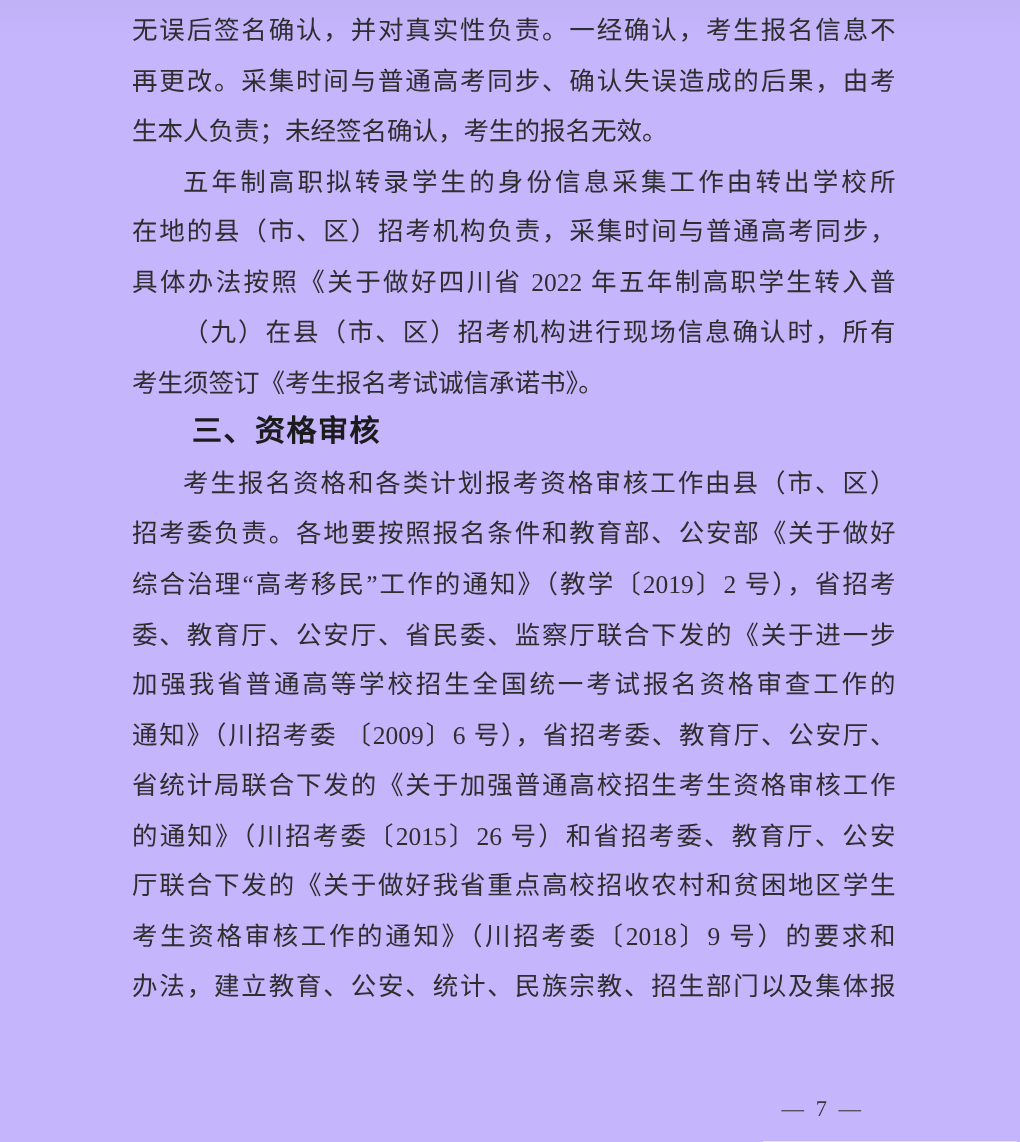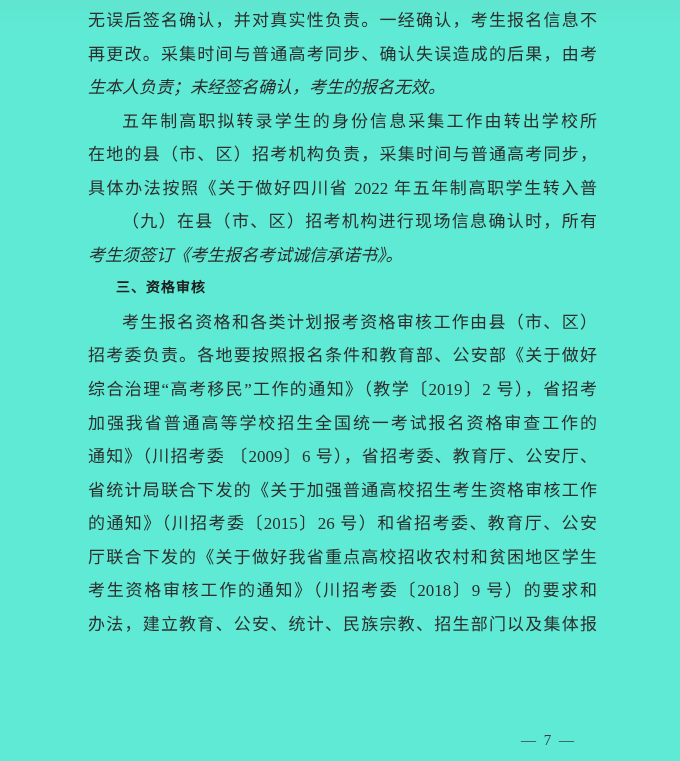--- a/index.html
+++ b/index.html
@@ -4,21 +4,21 @@
 <style>
   html, body {
     margin: 0;
     padding: 0;
     background: #ffffff;
   }
   .page {
     position: relative;
     width: 680px;
     height: 761px;
-    background: #5eead4;
+    background: #c4b5fd;
     overflow: hidden;
     font-family: "Liberation Serif", "DejaVu Serif", serif;
   }
   
   .page::before {
     content: "";
     position: absolute;
     left: 0; top: 0; right: 0;
     height: 26px;
     background: linear-gradient(180deg, rgba(120,120,120,0.05), rgba(120,120,120,0));
@@ -39,26 +39,25 @@
     text-align-last: justify;
     text-justify: inter-character;
     overflow: hidden;
     white-space: normal;
   }
   .line.indent {
     text-indent: 2em;
   }
   .line.end {
     text-align-last: left;
-    font-style: italic;
   }
   .line.heading {
-    font-family: Liberation Mono, monospace;
+    font-family: Liberation Sans, sans-serif;
     font-weight: 700;
-    font-size: 14px;
+    font-size: 20px;
     color: #1c1c1c;
     text-align-last: left;
     letter-spacing: 1px;
   }
   .page-number {
     position: absolute;
     top: 730px;
     right: 104px;
     font-size: 15px;
     line-height: 20px;
@@ -82,20 +81,21 @@
     <div class="line">具体办法按照《关于做好四川省 2022 年五年制高职学生转入普</div>
 
     <div class="line indent">（九）在县（市、区）招考机构进行现场信息确认时，所有</div>
     <div class="line end">考生须签订《考生报名考试诚信承诺书》。</div>
 
     <div class="line heading indent">三、资格审核</div>
 
     <div class="line indent">考生报名资格和各类计划报考资格审核工作由县（市、区）</div>
     <div class="line">招考委负责。各地要按照报名条件和教育部、公安部《关于做好</div>
     <div class="line">综合治理“高考移民”工作的通知》（教学〔2019〕2 号），省招考</div>
+    <div class="line">委、教育厅、公安厅、省民委、监察厅联合下发的《关于进一步</div>
     <div class="line">加强我省普通高等学校招生全国统一考试报名资格审查工作的</div>
     <div class="line">通知》（川招考委 〔2009〕6 号），省招考委、教育厅、公安厅、</div>
     <div class="line">省统计局联合下发的《关于加强普通高校招生考生资格审核工作</div>
     <div class="line">的通知》（川招考委〔2015〕26 号）和省招考委、教育厅、公安</div>
     <div class="line">厅联合下发的《关于做好我省重点高校招收农村和贫困地区学生</div>
     <div class="line">考生资格审核工作的通知》（川招考委〔2018〕9 号）的要求和</div>
     <div class="line">办法，建立教育、公安、统计、民族宗教、招生部门以及集体报</div>
 
   </div>
 

